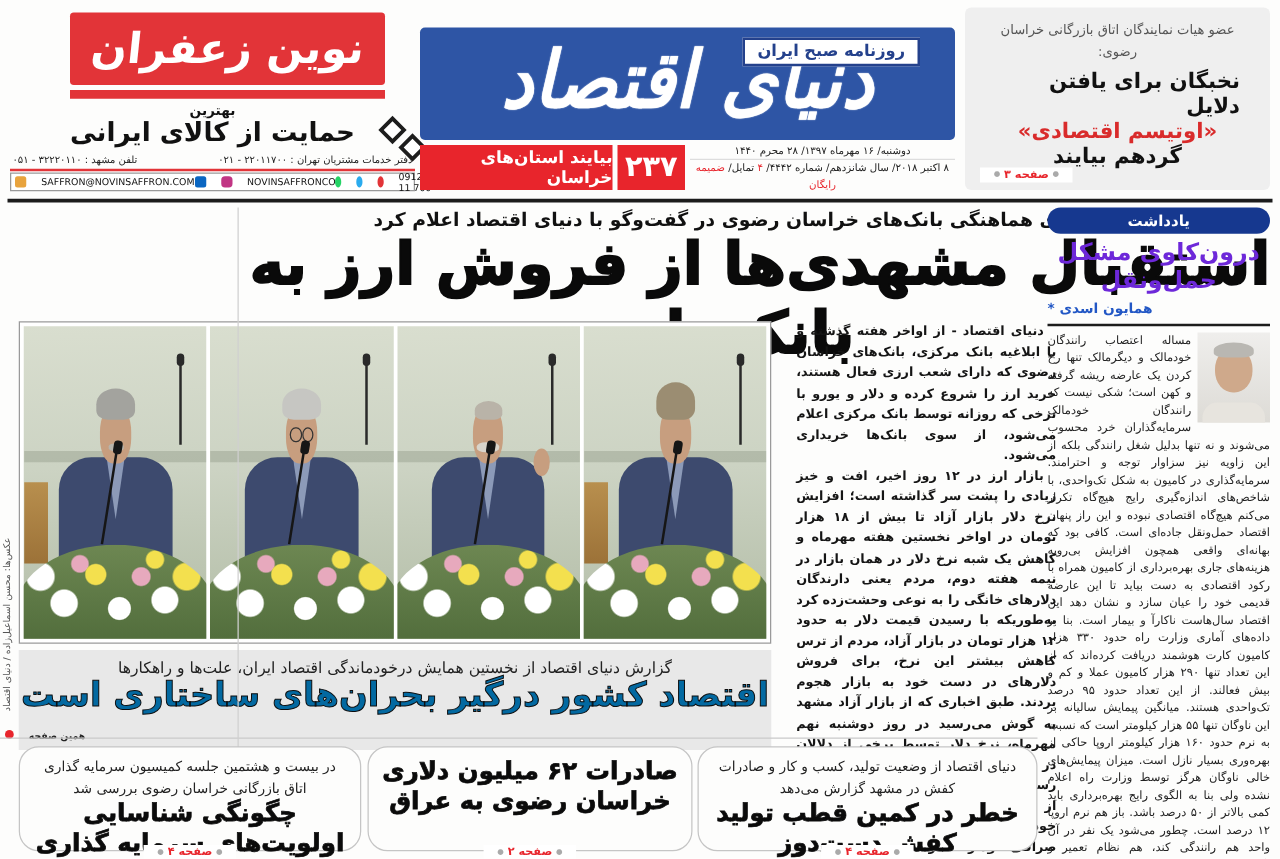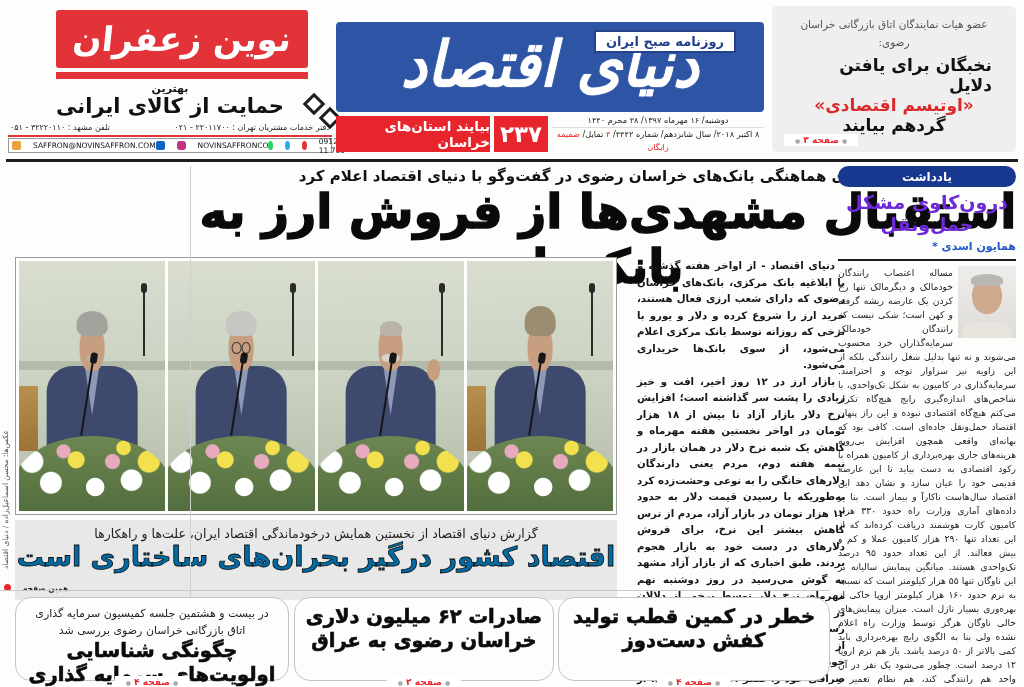--- a/index.html
+++ b/index.html
@@ -114,21 +114,21 @@
   .left-dot { position:absolute; left:4px; top:584px; width:7px; height:7px; background:#e8252c; border-radius:50%; }
 
   .mid-rule { position:absolute; left:0; right:194px; top:590px; height:1px; background:#c9c9c9; }
   .col-rule { position:absolute; left:190px; top:166px; width:1px; height:496px; background:#cfcfcf; }
 
   
   .note-col { position:absolute; right:8px; top:166px; width:178px; height:601px; }
   .note-pill { height:21px; background:#16388f; border-radius:11px; color:#fff; font-size:12px; font-weight:bold;
                display:flex; align-items:center; justify-content:center; }
   .note-title { text-align:center; font-size:19px; font-weight:bold; color:#6d28d9; margin-top:4px; }
-  .note-author { text-align:right; font-size:11px; font-weight:bold; color:#2257c5; margin-top:5px; }
+  .note-author { text-align:left; font-size:11px; font-weight:bold; color:#2257c5; margin-top:5px; }
   .note-hr { height:2px; background:#1c1c1c; margin-top:6px; margin-bottom:5px; }
   .note-body { font-size:9.2px; color:#222; text-align:justify; line-height:1.52; }
   .portrait { float:right; width:58px; height:72px; margin-left:5px; margin-bottom:2px; position:relative;
               background:linear-gradient(#efeeec,#dddbd6); overflow:hidden; }
   .portrait .p-head { position:absolute; left:50%; top:12px; transform:translateX(-50%); width:30px; height:36px;
                       background:#cfa98b; border-radius:48%; }
   .portrait .p-hair { position:absolute; left:50%; top:8px; transform:translateX(-50%); width:32px; height:12px;
                       background:#b9b7b2; border-radius:50% 50% 30% 30%; }
   .portrait .p-shirt { position:absolute; left:50%; bottom:-6px; transform:translateX(-50%); width:50px; height:22px;
                        background:#e7e4de; border-radius:12px 12px 0 0; }
@@ -284,20 +284,21 @@
         <span class="p-hair"></span>
         <span class="p-shirt"></span>
       </div>
       <p>مساله اعتصاب رانندگان خودمالک و دیگرمالک تنها رخ کردن یک عارضه ریشه گرفته و کهن است؛ شکی نیست که رانندگان خودمالک سرمایه‌گذاران خرد محسوب می‌شوند و نه تنها بدلیل شغل رانندگی بلکه از این زاویه نیز سزاوار توجه و احترامند. سرمایه‌گذاری در کامیون به شکل تک‌واحدی، با شاخص‌های اندازه‌گیری رایج هیچ‌گاه تکرار می‌کنم هیچ‌گاه اقتصادی نبوده و این راز پنهان اقتصاد حمل‌ونقل جاده‌ای است. کافی بود که بهانه‌ای واقعی همچون افزایش بی‌رویه هزینه‌های جاری بهره‌برداری از کامیون همراه با رکود اقتصادی به دست بیاید تا این عارضه قدیمی خود را عیان سازد و نشان دهد این اقتصاد سال‌هاست ناکارآ و بیمار است. بنا بر داده‌های آماری وزارت راه حدود ۳۳۰ هزار کامیون کارت هوشمند دریافت کرده‌اند که از این تعداد تنها ۲۹۰ هزار کامیون عملا و کم و بیش فعالند. از این تعداد حدود ۹۵ درصد تک‌واحدی هستند. میانگین پیمایش سالیانه بر این ناوگان تنها ۵۵ هزار کیلومتر است که نسبت به نرم حدود ۱۶۰ هزار کیلومتر اروپا حاکی از بهره‌وری بسیار نازل است. میزان پیمایش‌های خالی ناوگان هرگز توسط وزارت راه اعلام نشده ولی بنا به الگوی رایج بهره‌برداری باید کمی بالاتر از ۵۰ درصد باشد. باز هم نرم اروپا ۱۲ درصد است. چطور می‌شود یک نفر در آن واحد هم رانندگی کند، هم نظام تعمیر و نگهداری ابزار تولید خود - یعنی همان کامیون - را هدایت کند، هم برای خدمات خود تصمیمات قیمتی بگیرد، هم مراقب نظام بهره‌برداری کامیون خود باشد تا میزان پیمایش بر خود را به حد مطلوب برساند، هم بازاریابی بار کند، هم مراقب و نگران دائمی خانواده خود باشد؟ چنین چیزی اصلا متصور نیست. چرا مسئولان ما نیندیشیده‌اند که چنین نظام مدیریتی هرگز نمی‌تواند به سوی بهره‌وری بالاتر سوق داده شود؟</p>
 
     </div>
     <div class="note-sep"></div>
   </div>
 
   <div class="bbox bx1">
+    <div class="kicker">دنیای اقتصاد از وضعیت تولید، کسب و کار و صادرات کفش در مشهد گزارش می‌دهد</div>
     <div class="head">خطر در کمین قطب تولید کفش دست‌دوز</div>
     <span class="page-badge">صفحه ۴</span>
   </div>
   <div class="bbox bx2">
     <div class="head">صادرات ۶۲ میلیون دلاری خراسان رضوی به عراق</div>
     <span class="page-badge">صفحه ۲</span>
   </div>
   <div class="bbox bx3">
     <div class="kicker">در بیست و هشتمین جلسه کمیسیون سرمایه گذاری اتاق بازرگانی خراسان رضوی بررسی شد</div>
     <div class="head">چگونگی شناسایی اولویت‌های سرمایه گذاری</div>

